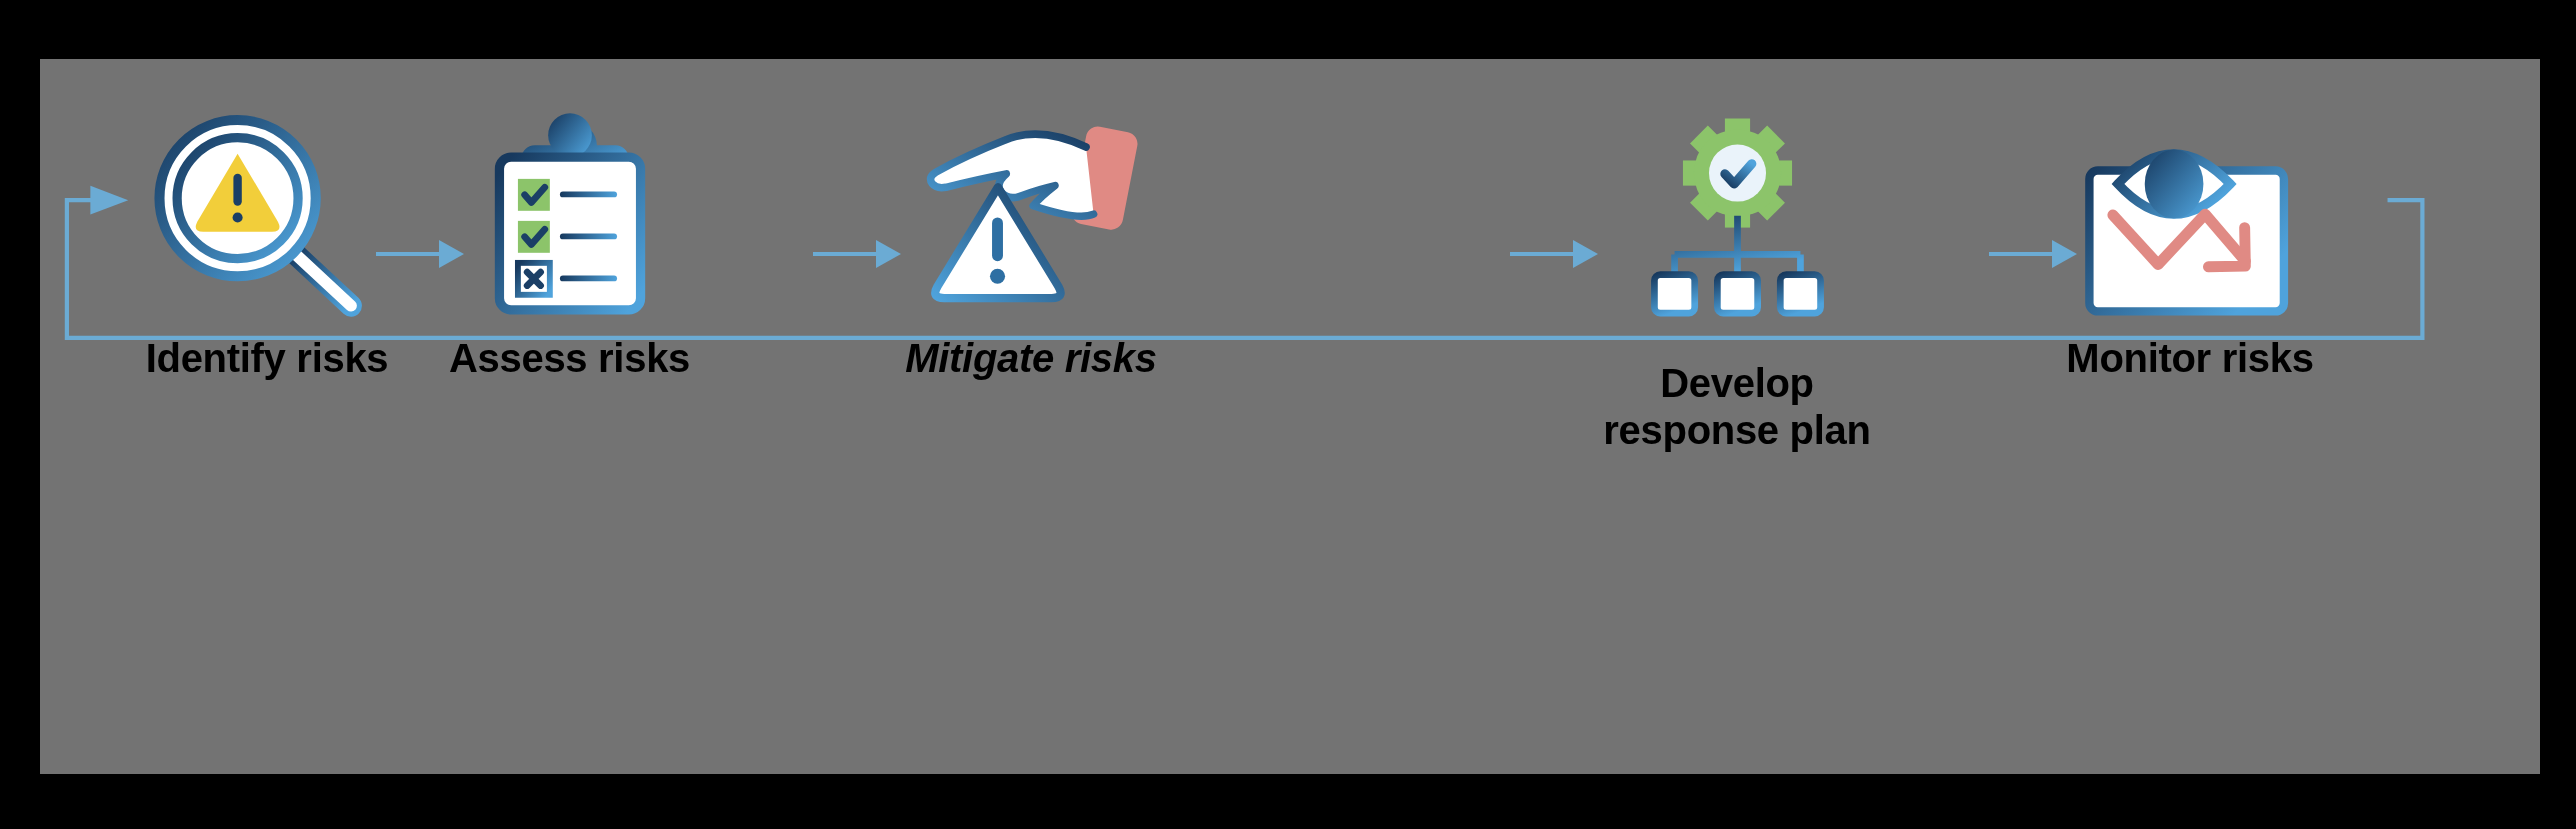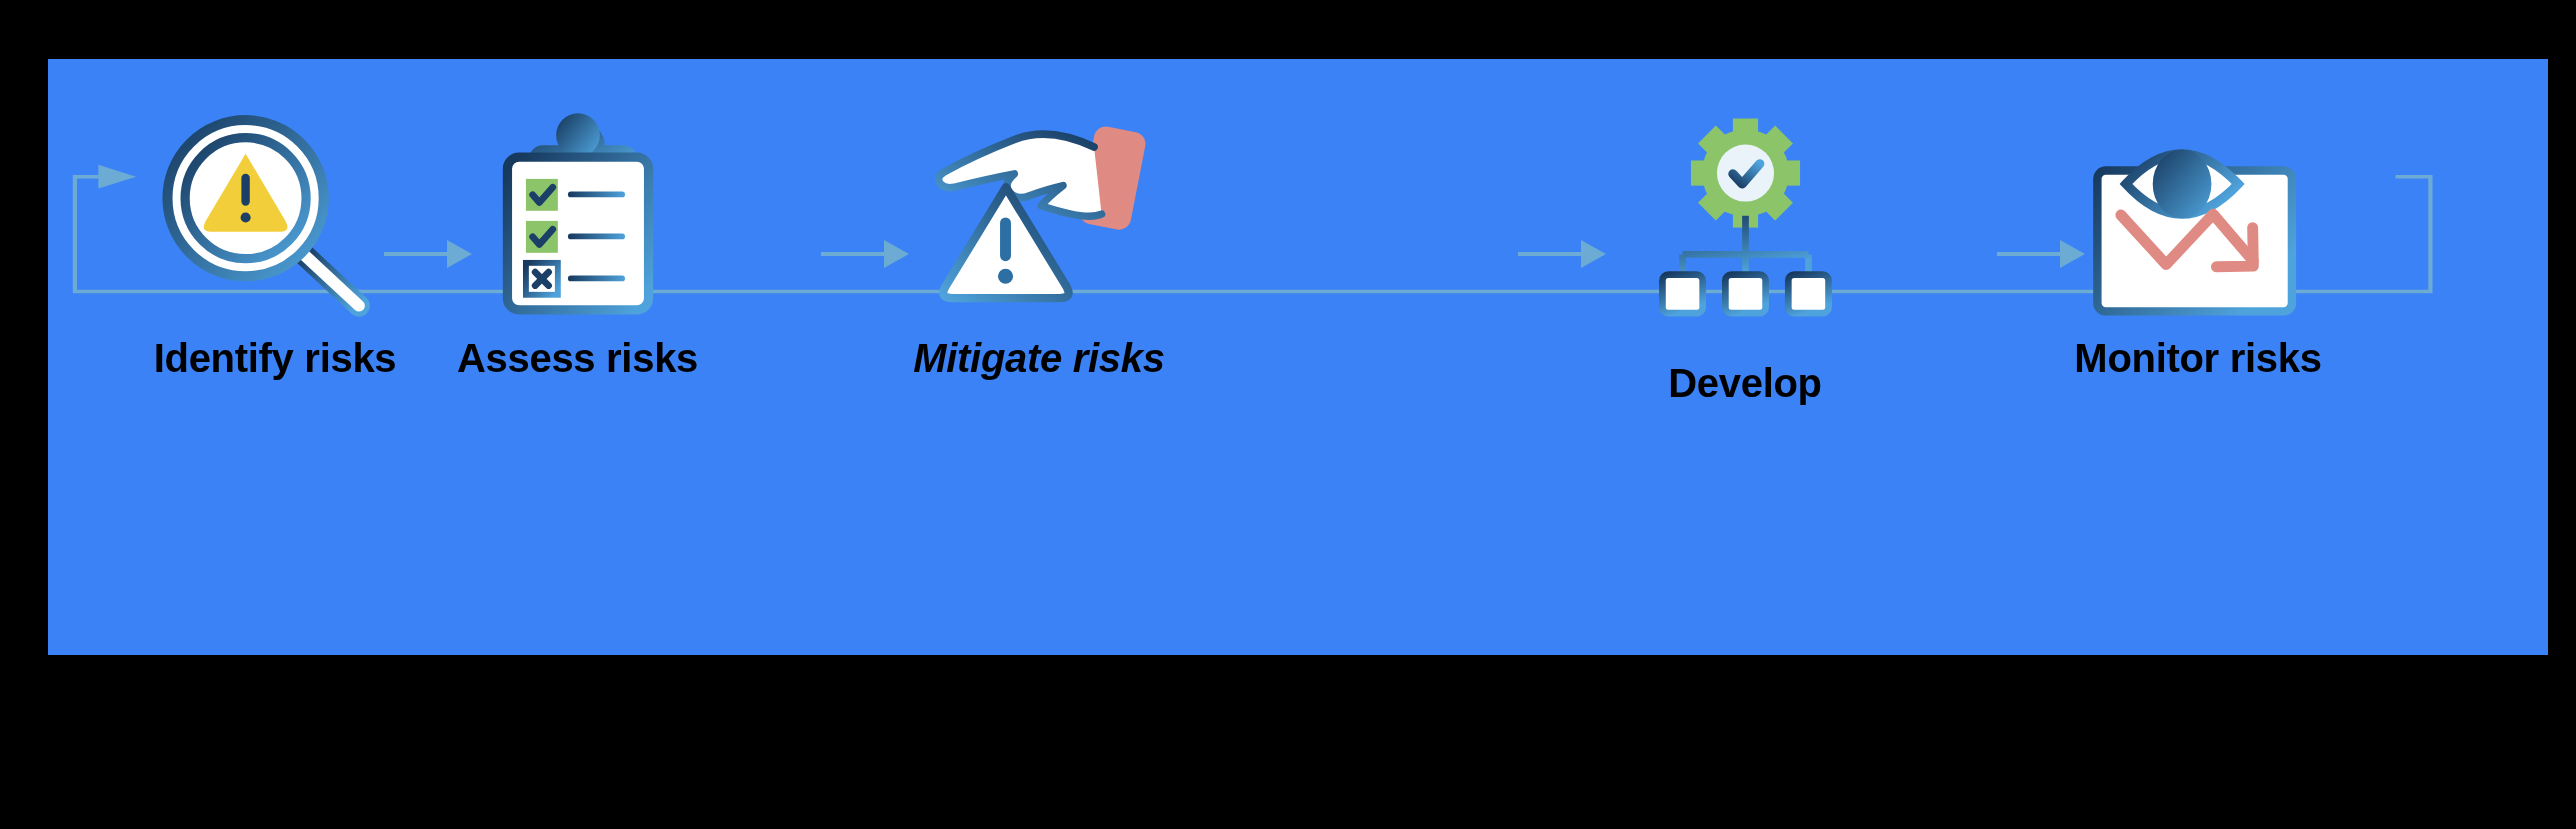--- a/index.html
+++ b/index.html
@@ -1,20 +1,20 @@
 <!DOCTYPE html>
 <html style="font-size:13.4px"><head>
 <meta charset="utf-8">
 <style>
   html,body{margin:0;padding:0;background:#000;}
   body{width:2576px;height:830px;overflow:hidden;font-family:"Liberation Sans",sans-serif;}
 
   #panel{
-    position:absolute;left:48px;top:59px;width:2500px;height:596px;
-    background:#3b82f6;
+    position:absolute;left:40px;top:59px;width:2500px;height:715px;
+    background:#737373;
   }
 
   
   #steps{
     position:absolute;left:0;top:0;width:100%;height:100%;
   }
   .step{
     position:absolute;
     display:flex;flex-direction:column;align-items:center;
   }
@@ -171,20 +171,21 @@
           <path d="M100 76 l11 12 l21 -24" fill="none" stroke="url(#g4c)" stroke-width="11" stroke-linecap="round" stroke-linejoin="round"></path>
 
           <path d="M115 126 V172 M40 172 H190 M40 172 V196 M115 172 V196 M190 172 V196" fill="none" stroke="url(#g4)" stroke-width="8"></path>
           <rect x="16" y="196" width="48" height="46" rx="7" fill="#FFFFFF" stroke="url(#g4)" stroke-width="8"></rect>
           <rect x="91" y="196" width="48" height="46" rx="7" fill="#FFFFFF" stroke="url(#g4)" stroke-width="8"></rect>
           <rect x="166" y="196" width="48" height="46" rx="7" fill="#FFFFFF" stroke="url(#g4)" stroke-width="8"></rect>
         </svg>
       </div>
       <div class="step-label two-line">
         <span>Develop</span><br>
+        <span>response plan</span>
       </div>
     </div>
 
     <div class="step" style="left:1999px;top:34px;width:302px;">
       <div class="icon-wrap">
         <svg width="218" height="210" viewBox="0 0 260 250">
           <defs>
             <linearGradient id="g5" x1="0" y1="0" x2="1" y2="0.6">
               <stop offset="0" stop-color="#17395E"></stop>
                 <stop offset="1" stop-color="#4FA3DC"></stop>

